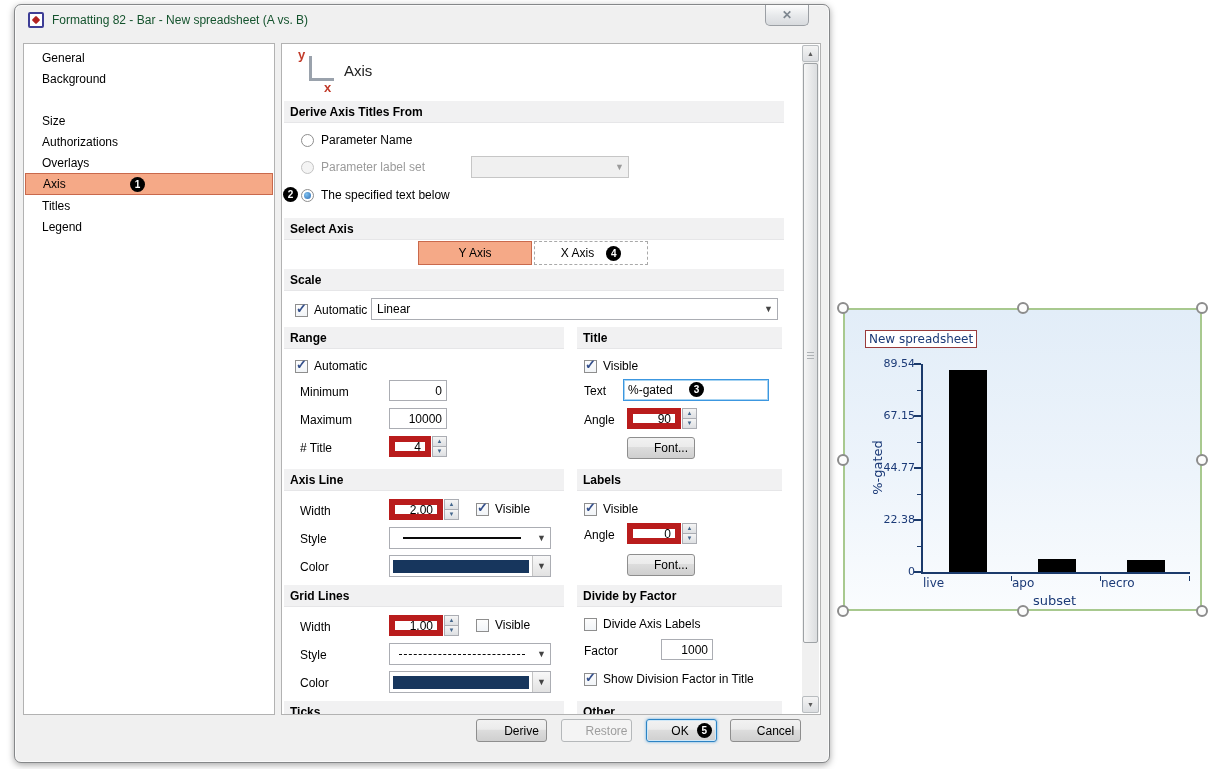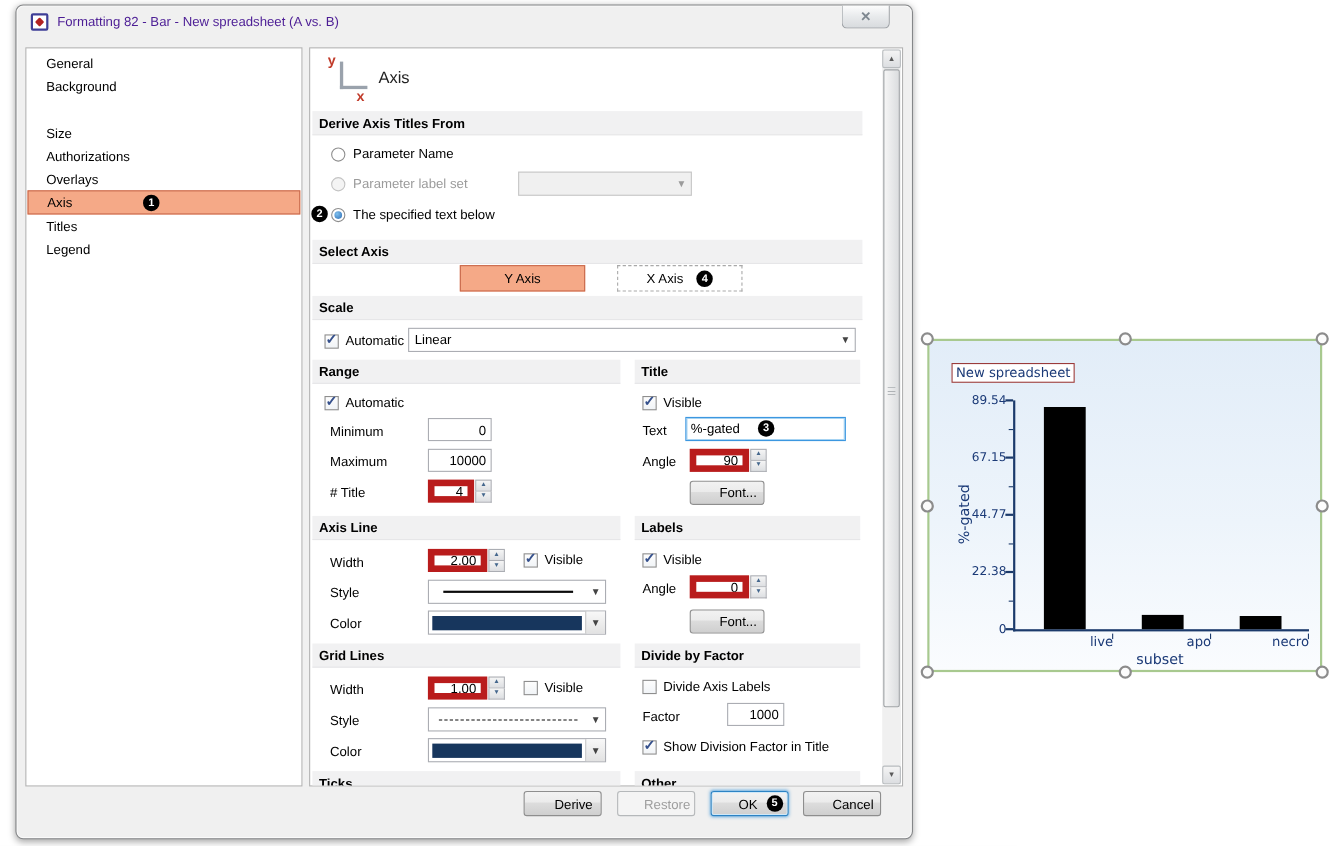--- a/index.html
+++ b/index.html
@@ -8,21 +8,21 @@
   
   .dialog{position:absolute;left:14px;top:4px;width:814px;height:757px;background:#F0F0F0;
           border:1px solid #858789;border-radius:7px;
           box-shadow:0 2px 7px rgba(0,0,0,.35), inset 0 0 0 1px rgba(255,255,255,.65);}
   .titlebar{position:absolute;left:0;top:0;right:0;height:30px;display:flex;align-items:center;
             padding-left:13px;gap:8px;}
   .app-icon{width:16px;height:16px;border:2px solid #3E3E96;background:#fff;box-sizing:border-box;
             position:relative;border-radius:2px;flex:0 0 auto;}
   .app-icon::after{content:"";position:absolute;left:3px;top:3px;width:6px;height:6px;
             background:#B22222;border-radius:1px;transform:rotate(45deg);}
-  .title-text{font-size:12px;color:#4c1d95;}
+  .title-text{font-size:12px;color:#14532d;}
   .close-btn{position:absolute;top:0;right:20px;width:44px;height:21px;box-sizing:border-box;
              border:1px solid #9B9FA4;border-top:none;border-radius:0 0 5px 5px;
              background:linear-gradient(#FDFDFD,#E8EAEC 50%,#D8DBDE);display:flex;align-items:center;
              justify-content:center;color:#7E8790;font-weight:bold;font-size:12px;cursor:default;}
   
   .sidebar{position:absolute;left:8px;top:38px;width:252px;height:672px;background:#fff;
            border:1px solid #B2B2B2;box-sizing:border-box;}
   .sb-item{position:absolute;left:1px;right:1px;height:21px;line-height:21px;padding-left:17px;
            box-sizing:border-box;cursor:default;}
   .sb-item.selected{background:#F5A987;border:1px solid #C9694C;height:22px;line-height:20px;}
@@ -73,21 +73,21 @@
   .combo.dis{background:#F0F0F0;border-color:#C6C6C6;}
   .combo.dis .arrow{color:#9B9B9B;}
   .combo .line-solid{width:118px;height:0;border-top:2px solid #0A0A0A;margin-left:8px;}
   .combo .line-dashed{width:126px;height:0;border-top:1px dashed #0A0A0A;margin-left:4px;}
   .combo .swatch{flex:1;height:13px;background:#17365D;margin:0 3px;}
   .combo.color .arrow{border-left:1px solid #C4C4C4;background:linear-gradient(#F8F8F8,#E2E2E2);
          height:100%;display:flex;align-items:center;justify-content:center;}
   .axis-btn{position:absolute;width:114px;height:24px;box-sizing:border-box;display:flex;
             align-items:center;justify-content:center;gap:12px;font-size:12px;cursor:default;}
   .axis-btn.sel{background:#F5A987;border:1px solid #C9694C;}
-  .axis-btn.unsel{background:#fff;border:1px dashed #A9A9A9;margin-left:27px;}
+  .axis-btn.unsel{background:#fff;border:1px dashed #A9A9A9;}
   
   .vscroll{position:absolute;right:1px;top:1px;width:17px;height:668px;background:#F0F0F0;}
   .vs-btn{position:absolute;left:0;width:17px;height:17px;box-sizing:border-box;border:1px solid #B8BCBF;
           border-radius:2px;background:linear-gradient(#F4F4F4,#DCDEE1);color:#5A5A5A;font-size:7px;
           display:flex;align-items:center;justify-content:center;}
   .vs-thumb{position:absolute;left:1px;top:18px;width:15px;height:580px;box-sizing:border-box;
           border:1px solid #9EA2A5;border-radius:2px;background:linear-gradient(90deg,#F6F6F6,#DBDDDF);}
   .vs-grip{position:absolute;left:3px;top:288px;width:7px;height:7px;
           background:repeating-linear-gradient(#AEB2B5 0 1px,transparent 1px 3px);}
   
@@ -109,21 +109,21 @@
           font-family:"DejaVu Sans",sans-serif;font-size:13px;transform:rotate(-90deg);}
   .chart-xlabel{position:absolute;left:76px;top:283px;width:267px;text-align:center;color:#1B3A77;
           font-family:"DejaVu Sans",sans-serif;font-size:13px;}
   .plot{position:absolute;left:76px;top:54px;width:267px;height:208px;
         border-left:2px solid #1B3A6B;border-bottom:2px solid #1B3A6B;}
   .ytick-label{position:absolute;left:-52px;width:44px;text-align:right;color:#1B3A77;
         font-family:"DejaVu Sans",sans-serif;font-size:11px;}
   .ytick-mark{position:absolute;left:-9px;width:7px;height:2px;background:#1B3A6B;}
   .ytick-minor{position:absolute;left:-6px;width:4px;height:1px;background:#1B3A6B;}
   .bar{position:absolute;bottom:0;width:38px;}
-  .xcat{position:absolute;top:212px;text-align:right;color:#1B3A77;
+  .xcat{position:absolute;top:212px;text-align:left;color:#1B3A77;
         font-family:"DejaVu Sans",sans-serif;font-size:12px;}
   .xtick-mark{position:absolute;bottom:-9px;width:1px;height:5px;background:#1B3A6B;}
 </style>
 </head>
 <body>
 
 <div class="dialog">
   <div class="titlebar">
     <div class="app-icon"></div>
     <div class="title-text">Formatting 82 - Bar - New spreadsheet (A vs. B)</div>

